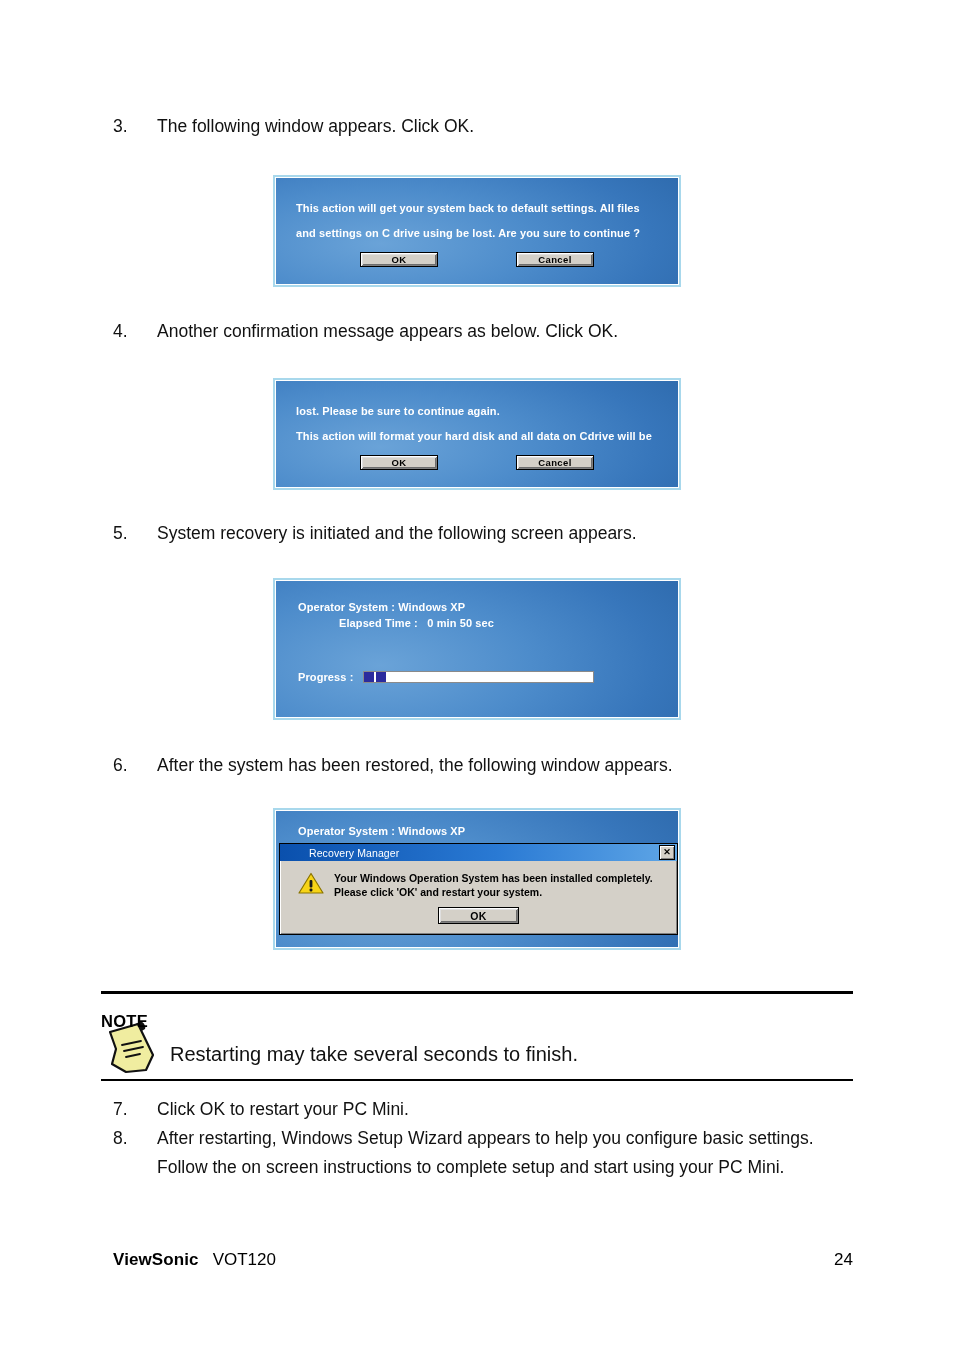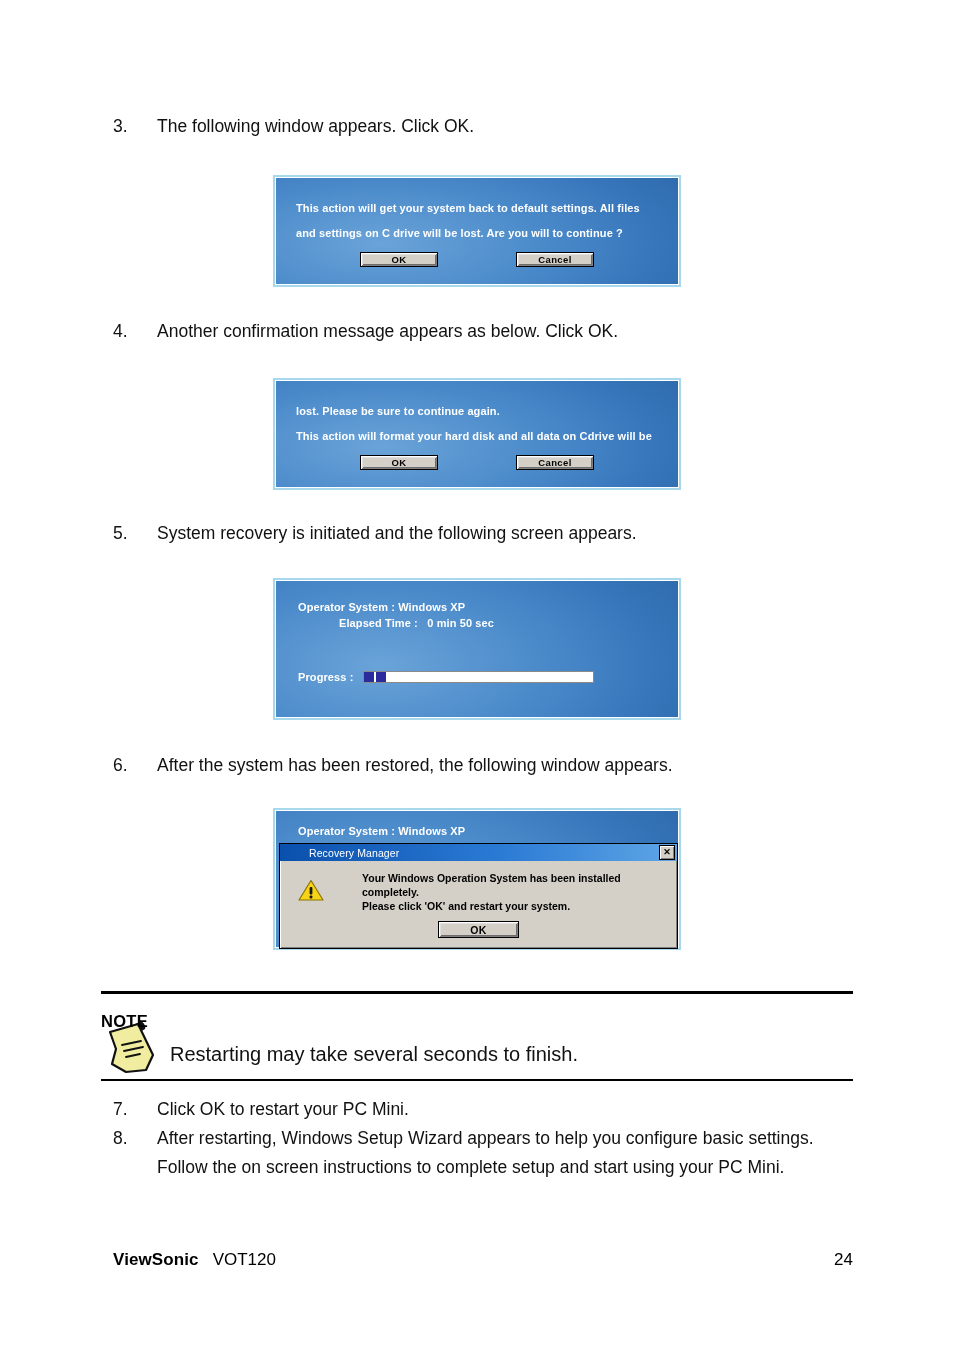--- a/index.html
+++ b/index.html
@@ -203,22 +203,21 @@
     color: #000;
     cursor: default;
   }
   .rm-body {
     padding: 9px 10px 8px 10px;
     display: flex;
     flex-direction: column;
   }
   .rm-row {
     display: flex;
-    align-items: center;
-    gap: 28px;
+    align-items: flex-start;
   }
   .rm-warn-icon {
     flex: 0 0 auto;
     margin: 2px 10px 0 8px;
   }
   .rm-text {
     font-size: 10.5px;
     font-weight: bold;
     line-height: 14px;
     color: #000000;
@@ -296,21 +295,21 @@
 
   <div class="step step-3">
     <span class="num">3.</span>
     <span class="txt">The following window appears. Click OK.</span>
   </div>
 
   <div class="screen screen-1">
     <div class="screen-inner">
       <div class="msg">
         <div>This action will get your system back to default settings. All files</div>
-        <div>and settings on C drive will be lost. Are you will to continue ?</div>
+        <div>and settings on C drive using be lost. Are you sure to continue ?</div>
       </div>
       <div class="btn-row">
         <div class="w95btn dlg-btn">OK</div>
         <div class="w95btn dlg-btn">Cancel</div>
       </div>
     </div>
   </div>
 
   <div class="step step-4">
     <span class="num">4.</span>

